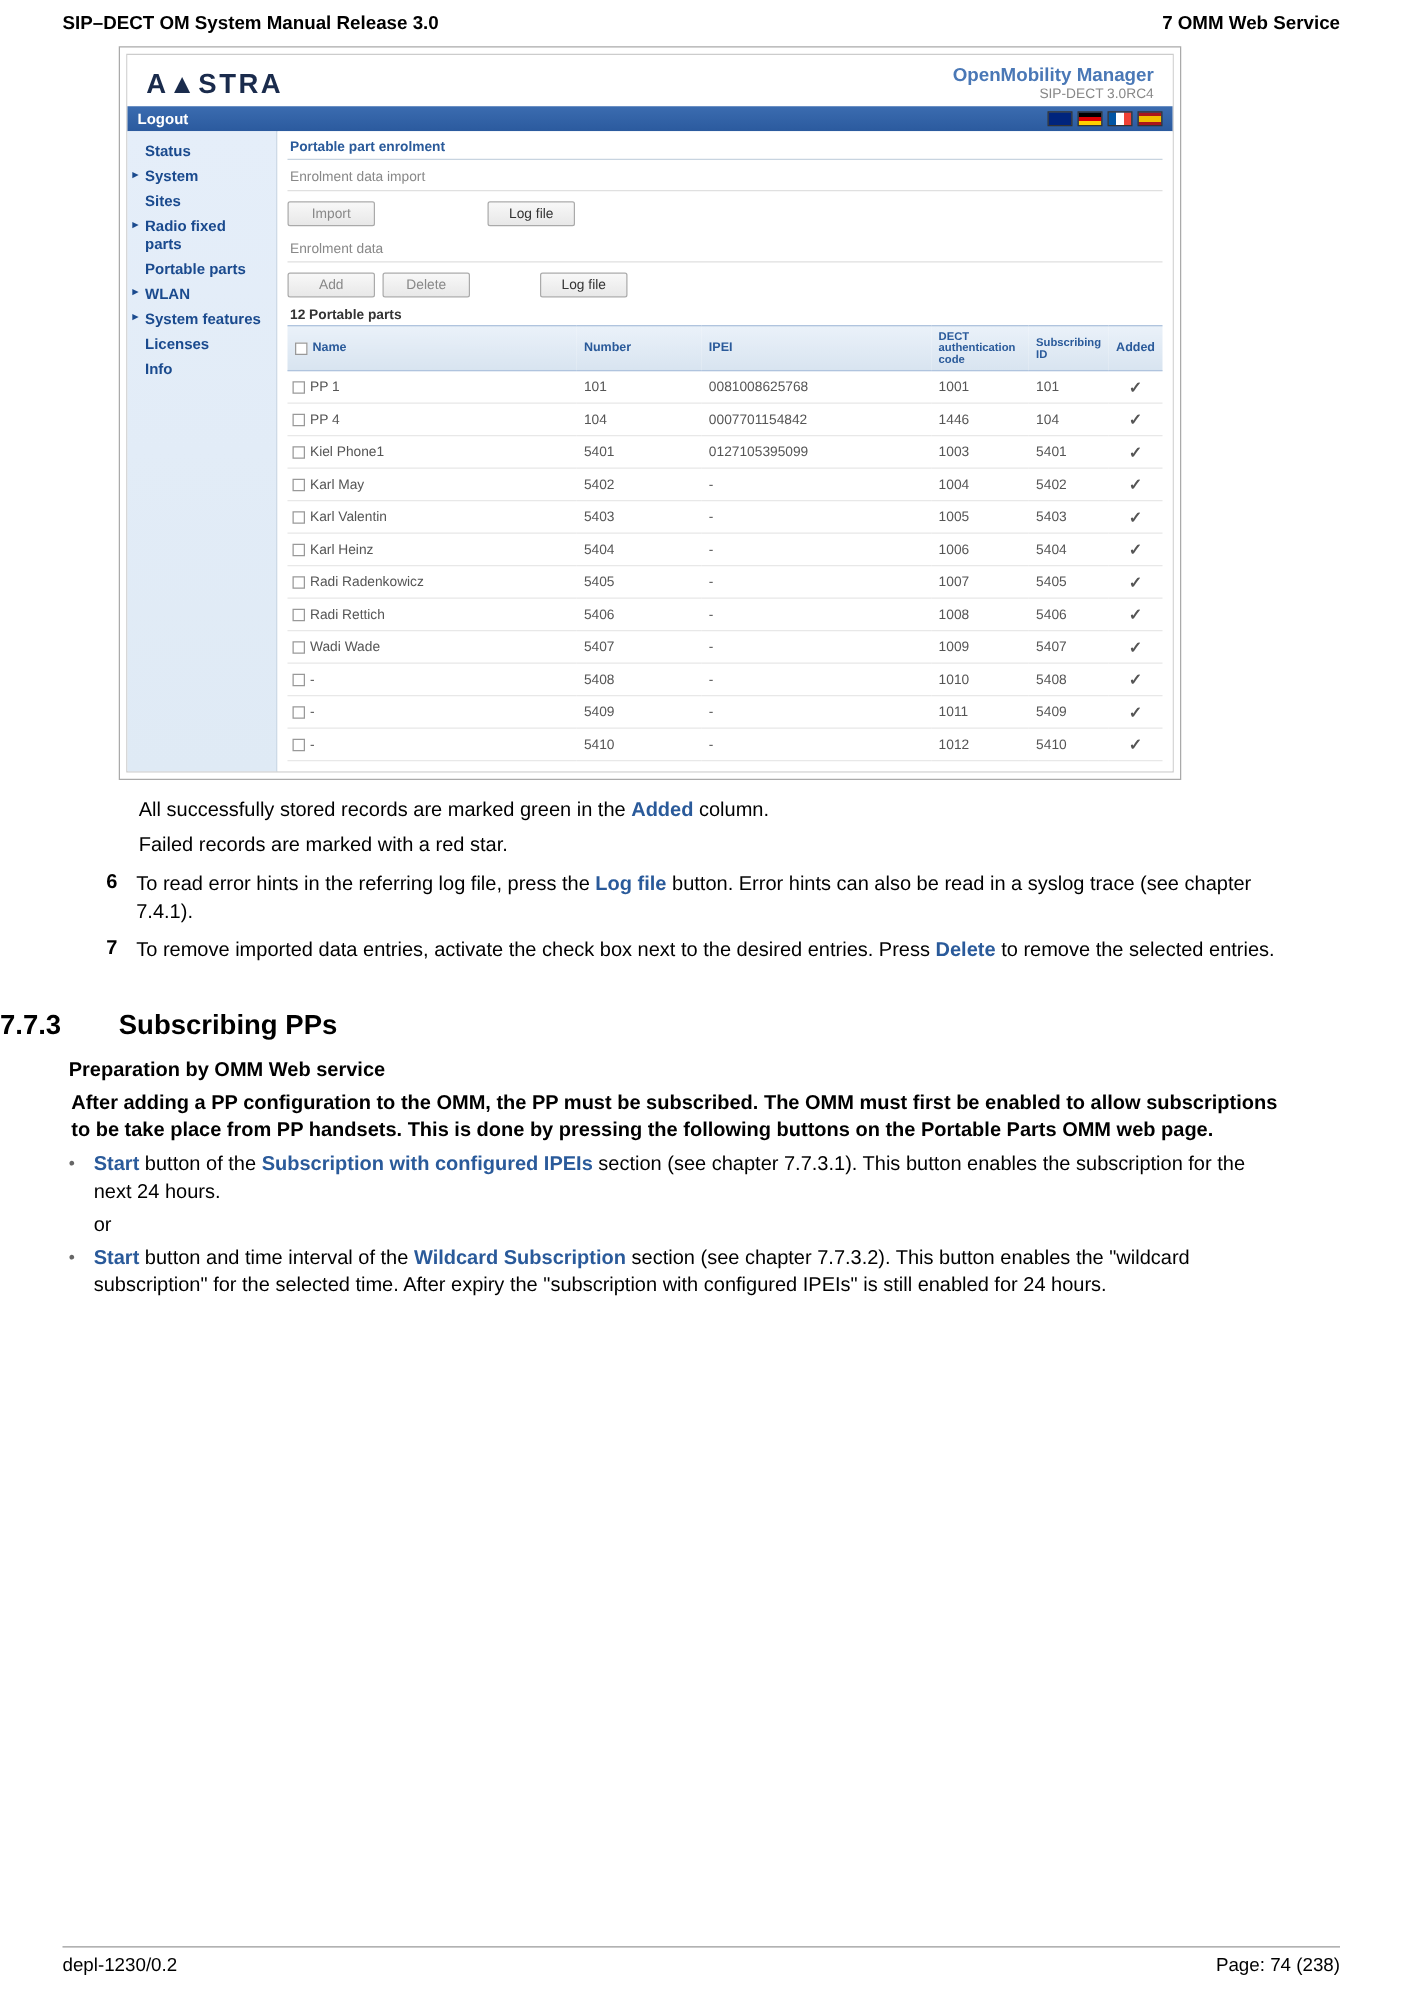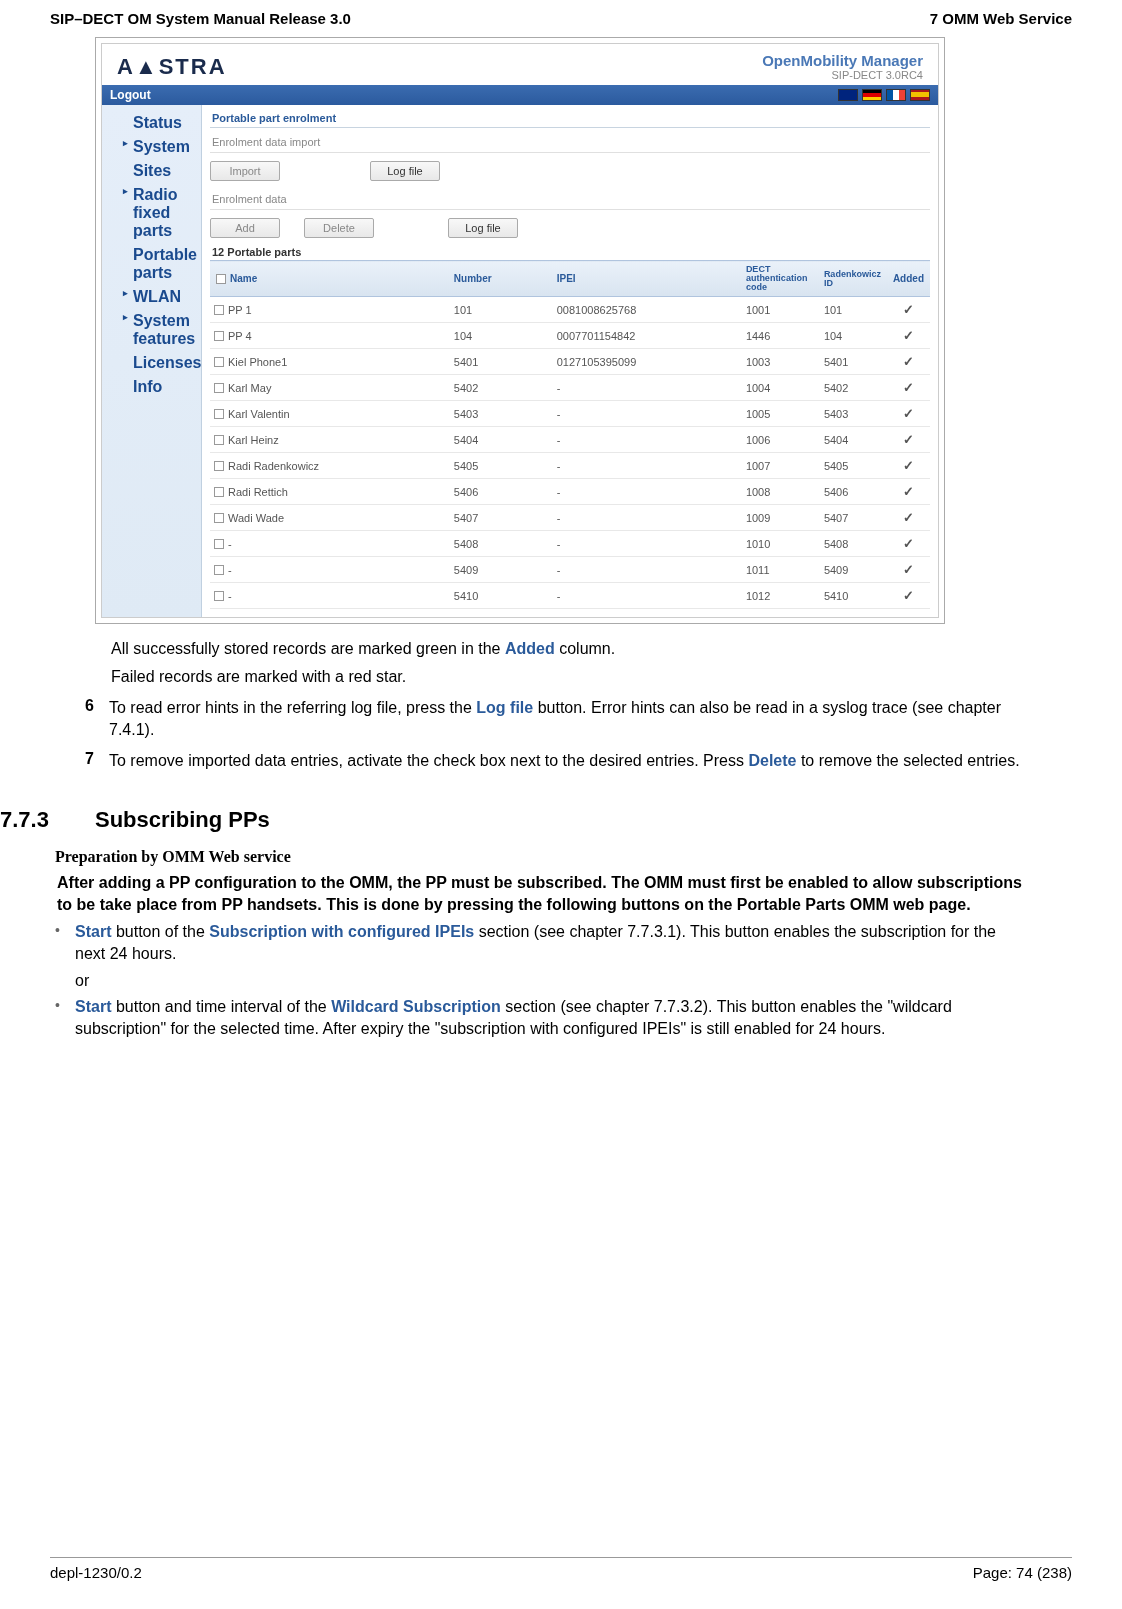--- a/index.html
+++ b/index.html
@@ -71,25 +71,25 @@
     }
     .ss-logout-label { font-weight: bold; }
     .flags { display: flex; gap: 4px; }
     .flag { width: 20px; height: 12px; border: 1px solid #333; display:inline-block; }
     .flag-uk { background: linear-gradient(#00247d,#00247d); position:relative;}
     .flag-de { background: linear-gradient(to bottom, #000 33%, #dd0000 33%, #dd0000 66%, #ffce00 66%); }
     .flag-fr { background: linear-gradient(to right, #0055a4 33%, #fff 33%, #fff 66%, #ef4135 66%); }
     .flag-es { background: linear-gradient(to bottom, #aa151b 25%, #f1bf00 25%, #f1bf00 75%, #aa151b 75%); }
     .ss-body { display: flex; }
     .ss-sidebar {
-      width: 100px;
+      width: 120px;
       background: linear-gradient(to bottom, #e5eef9, #dfeaf5);
       border-right: 1px solid #c0d0e0;
-      padding: 6px 17px;
-      font-size: 16px;
+      padding: 6px 0;
+      font-size: 12px;
     }
     .ss-sidebar-item {
       padding: 3px 8px 3px 14px;
       color: #1a4a8e;
       font-weight: bold;
       position: relative;
     }
     .ss-sidebar-item.expandable::before {
       content: "▸";
       position: absolute;
@@ -235,39 +235,39 @@
             <div class="ss-sidebar-item">Info</div>
           </div>
         <div class="ss-main">
           <div class="ss-section-title">Portable part enrolment</div>
           <div class="ss-subtitle">Enrolment data import</div>
           <div class="ss-row">
             <span class="ss-button" style="min-width:70px;">Import</span>
             <span class="ss-button dark">Log file</span>
           </div>
           <div class="ss-subtitle">Enrolment data</div>
-          <div class="ss-row" style="gap:24px;">
+          <div class="ss-row" style="gap:6px;">
             <span class="ss-button">Add</span>
             <span class="ss-button" style="margin-right:50px;">Delete</span>
             <span class="ss-button dark">Log file</span>
           </div>
           <div class="ss-table-caption">12 Portable parts</div>
           <table class="ss-table">
             <thead>
               <tr>
                 <th>
                     <span class="cb-cell">
                       <span class="ss-check"></span>
                       <span>Name</span>
                     </span>
                   </th>
                 <th>Number</th>
                 <th>IPEI</th>
                 <th class="multi" style="width:78px;">DECT authentication code</th>
-                <th class="multi" style="width:58px;">Radenkowicz ID</th>
+                <th class="multi" style="width:58px;">Subscribing ID</th>
                 <th style="width:42px;">Added</th>
               </tr>
             </thead>
             <tbody id="table-body">
                 <tr>
                   <td>
                     <span class="cb-cell">
                       <span class="ss-check"></span>
                       <span>PP 1</span>
                     </span>
@@ -447,21 +447,21 @@
     <div class="step-text">
       <span>To remove imported data entries, activate the check box next to the desired entries. Press </span><span class="term">Delete</span><span> to remove the selected entries.</span>
     </div>
   </div>
 
   <div class="section-heading">
     <div class="sec-num" style="margin-left:-55px;">7.7.3</div>
     <div>Subscribing PPs</div>
   </div>
 
-  <div class="sub-heading" style="margin-left:0;font-family:Liberation Serif, serif;">Preparation by OMM Web service</div>
+  <div class="sub-heading" style="margin-left:0;">Preparation by OMM Web service</div>
   <div class="body-p" style="margin-left:2px;font-weight:bold;">After adding a PP configuration to the OMM, the PP must be subscribed. The OMM must first be enabled to allow subscriptions to be take place from PP handsets. This is done by pressing the following buttons on the Portable Parts OMM web page.</div>
 
   <div class="bullet-row" style="margin-left:0;">
     <div class="bullet-dot">•</div>
     <div class="bullet-text">
       <span class="term">Start</span><span> button of the </span><span class="term">Subscription with configured IPEIs</span><span> section (see chapter 7.7.3.1). This button enables the subscription for the next 24 hours.</span>
     </div>
   </div>
   <div class="or-text" style="margin-left:20px;">or</div>
   <div class="bullet-row" style="margin-left:0;">

